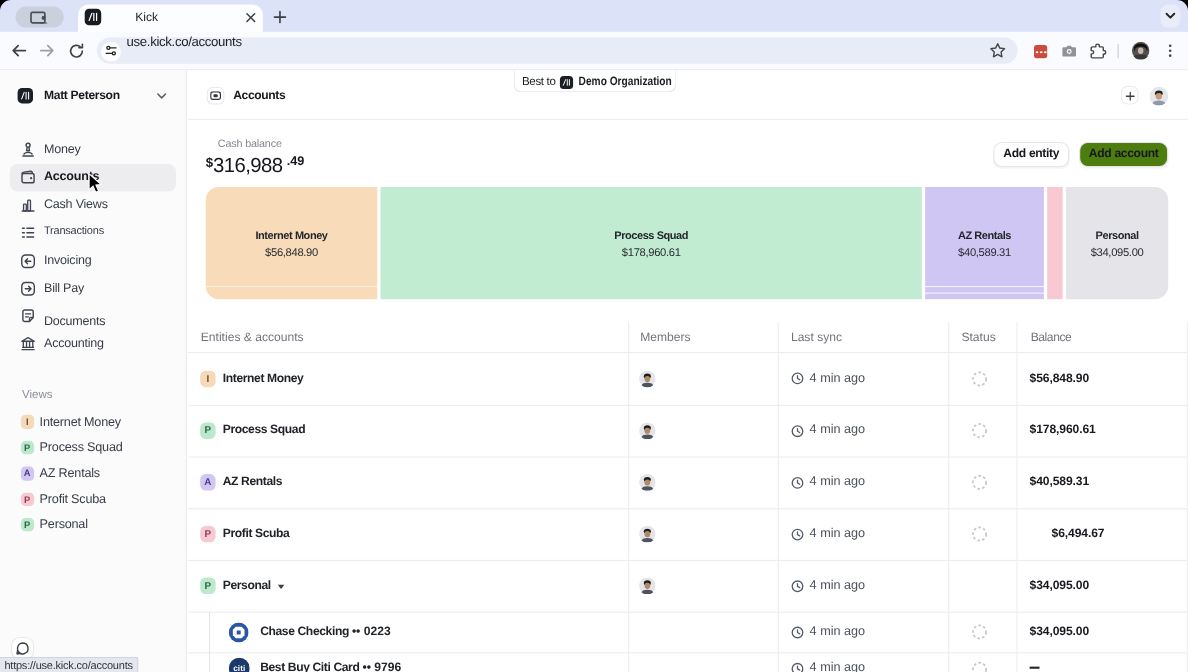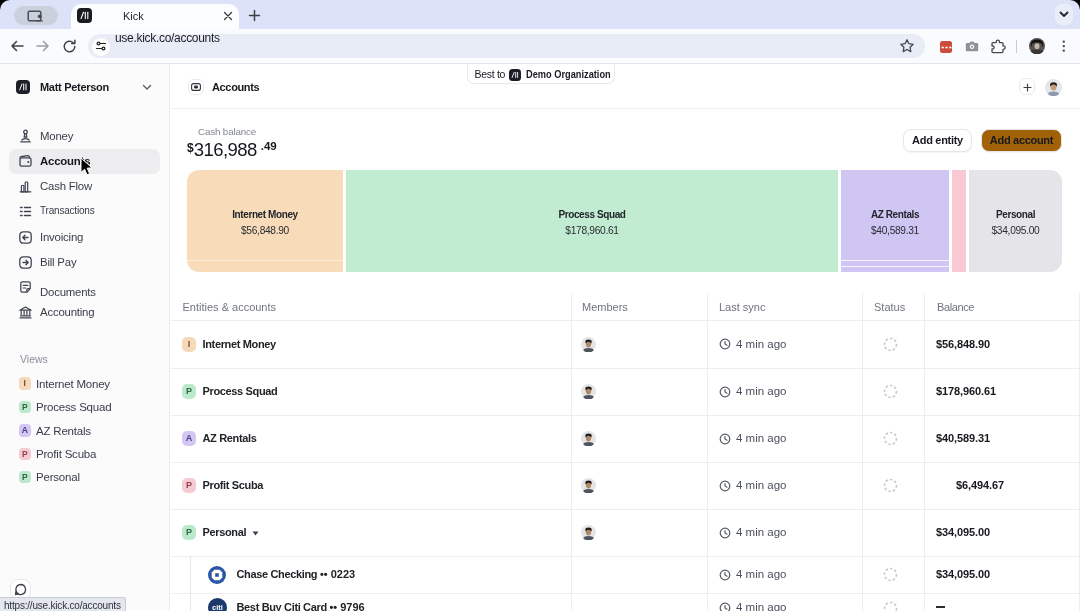--- a/index.html
+++ b/index.html
@@ -144,21 +144,21 @@
         <path d="M2 4.2 a1.7 1.7 0 0 1 1.7-1.7 l6.3-0.8 a1.2 1.2 0 0 1 1.3 1.2 v1.3" fill="none" stroke="#3f4450" stroke-width="1.3"></path>
         <rect x="2" y="3.8" width="11" height="8.4" rx="1.7" fill="none" stroke="#3f4450" stroke-width="1.3"></rect>
         <circle cx="10.3" cy="8" r="1" fill="#3f4450"></circle>
       </svg>
       <div class="abs" style="left:40px;top:155px;font-size:11.4px;letter-spacing:-0.2px;font-weight:bold;color:#17191f;">Accounts</div>
       <svg class="abs" style="left:18px;top:178.5px;" width="15" height="15" viewBox="0 0 15 15">
         <path d="M2.2 12.8 L12.8 12.8" stroke="#3f4450" stroke-width="1.3" stroke-linecap="round"></path>
         <rect x="3.4" y="6.5" width="2.5" height="6.3" rx="0.6" fill="none" stroke="#3f4450" stroke-width="1.2"></rect>
         <rect x="7.2" y="3" width="2.5" height="9.8" rx="0.6" fill="none" stroke="#3f4450" stroke-width="1.2"></rect>
       </svg>
-      <div class="abs" style="left:40px;top:179.5px;font-size:11.4px;letter-spacing:-0.2px;color:#383d49;">Cash Flow</div>
+      <div class="abs" style="left:40px;top:179.5px;font-size:11.4px;letter-spacing:-0.2px;color:#383d49;">Cash Views</div>
       <svg class="abs" style="left:18px;top:203.5px;" width="15" height="15" viewBox="0 0 15 15">
         <path d="M2.5 3.5 h1.6 M2.5 7.5 h1.6 M2.5 11.5 h1.6" stroke="#3f4450" stroke-width="1.4" stroke-linecap="round"></path>
         <path d="M6.5 3.5 h6 M6.5 7.5 h6 M6.5 11.5 h6" stroke="#3f4450" stroke-width="1.4" stroke-linecap="round"></path>
       </svg>
       <div class="abs" style="left:40px;top:204.5px;font-size:10px;letter-spacing:-0.2px;color:#383d49;">Transactions</div>
       <svg class="abs" style="left:18px;top:229.5px;" width="15" height="15" viewBox="0 0 15 15">
         <rect x="1.8" y="1.8" width="11.4" height="11.4" rx="3.4" fill="none" stroke="#3f4450" stroke-width="1.3"></rect>
         <path d="M10 7.5 L5 7.5 M7 5.2 L4.8 7.5 L7 9.8" fill="none" stroke="#3f4450" stroke-width="1.3" stroke-linecap="round" stroke-linejoin="round"></path>
       </svg>
       <div class="abs" style="left:40px;top:230.5px;font-size:11.4px;letter-spacing:-0.2px;color:#383d49;text-align:right;">Invoicing</div>
@@ -235,21 +235,21 @@
     <path d="M8.6 3.4 L8.6 8.5" stroke="#fff" stroke-width="0.9" stroke-linecap="round"></path>
   </svg>
   <div class="abs" style="left:526px;top:68px;font-size:11px;font-weight:bold;color:#1a1c22;transform:scaleX(0.84);transform-origin:0 0;">Demo Organization</div>
 
   <div class="abs" style="left:198px;top:125.5px;font-size:9.8px;letter-spacing:-0.15px;color:#82868f;">Cash balance</div>
   <div class="abs" style="left:187px;top:138.5px;color:#15171d;">
     <span style="font-size:12px;font-weight:bold;vertical-align:4.5px;">$</span><span style="font-size:18.5px;font-weight:normal;letter-spacing:-0.55px;">316,988</span><span style="font-size:11.5px;font-weight:bold;vertical-align:5.5px;margin-left:4px;">.49</span>
   </div>
 
   <div class="abs" style="left:903px;top:129px;width:69px;height:23px;background:#fff;border:1px solid #e5e6ea;border-radius:8px;box-shadow:0 1px 1px rgba(20,20,40,0.04);text-align:center;line-height:21px;font-size:11px;font-weight:bold;letter-spacing:-0.3px;color:#17191f;">Add entity</div>
-  <div class="abs" style="left:981px;top:129px;width:81px;height:23px;background:#a16207;border:1px solid #e5e6ea;border-radius:8px;box-shadow:0 1px 1px rgba(20,20,40,0.04);text-align:center;line-height:21px;font-size:11px;font-weight:bold;letter-spacing:-0.3px;color:#17191f;">Add account</div>
+  <div class="abs" style="left:981px;top:129px;width:81px;height:23px;background:#4d7c0f;border:1px solid #e5e6ea;border-radius:8px;box-shadow:0 1px 1px rgba(20,20,40,0.04);text-align:center;line-height:21px;font-size:11px;font-weight:bold;letter-spacing:-0.3px;color:#17191f;">Add account</div>
 
   <div id="bars">
       <div class="abs" style="left:187px;top:170px;width:156px;height:102px;background:#f8dcba;border-radius:12px 0 0 12px;"></div>
       <div class="abs" style="left:185px;top:208.5px;width:160px;text-align:center;font-size:10px;font-weight:bold;letter-spacing:-0.4px;color:#22252c;">Internet Money</div>
       <div class="abs" style="left:185px;top:225px;width:160px;text-align:center;font-size:10.2px;letter-spacing:-0.3px;color:#2a2d34;">$56,848.90</div>
       <div class="abs" style="left:346px;top:170px;width:492px;height:102px;background:#c2ecd1;"></div>
       <div class="abs" style="left:512px;top:208.5px;width:160px;text-align:center;font-size:10px;font-weight:bold;letter-spacing:-0.4px;color:#22252c;">Process Squad</div>
       <div class="abs" style="left:512px;top:225px;width:160px;text-align:center;font-size:10.2px;letter-spacing:-0.3px;color:#2a2d34;">$178,960.61</div>
       <div class="abs" style="left:841px;top:170px;width:108px;height:102px;background:#d0c6f4;"></div>
       <div class="abs" style="left:815px;top:208.5px;width:160px;text-align:center;font-size:10px;font-weight:bold;letter-spacing:-0.4px;color:#22252c;">AZ Rentals</div>

